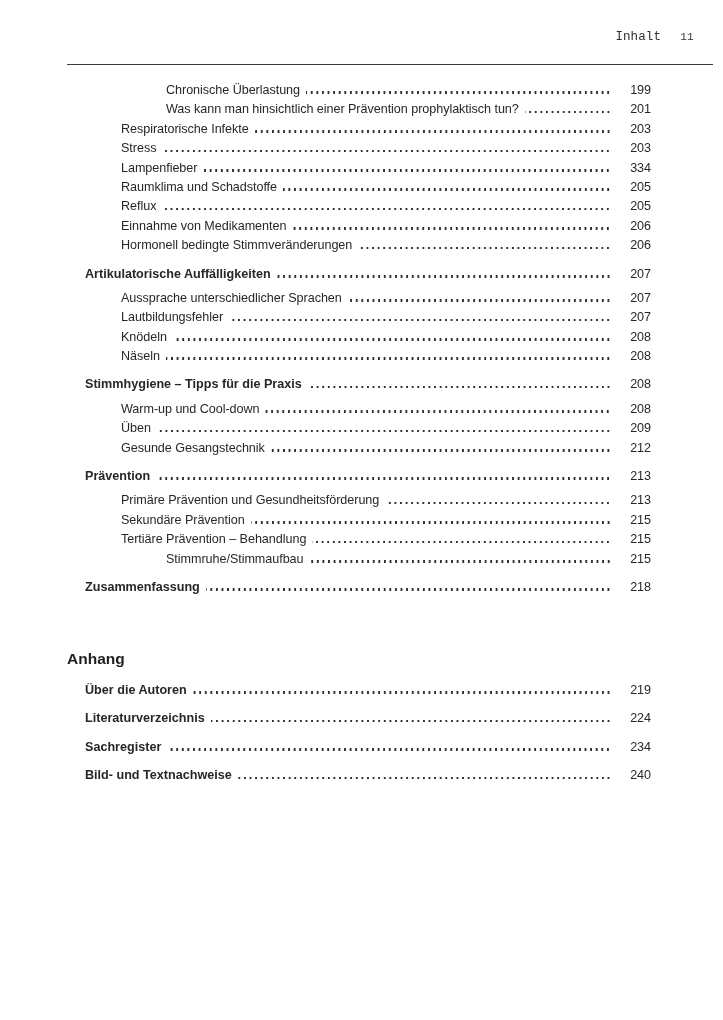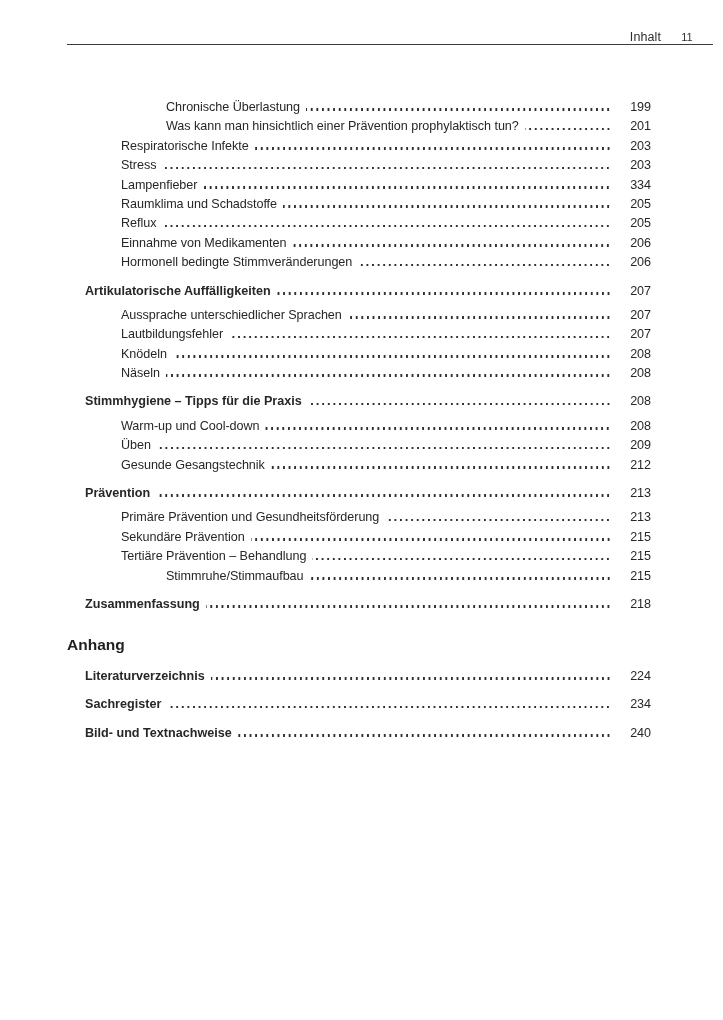--- a/index.html
+++ b/index.html
@@ -17,30 +17,31 @@
     -webkit-font-smoothing:antialiased;
   }
   .page{position:relative;width:723px;height:1020px;background:var(--bg);overflow:hidden;}
 
   
   .running-head{
     position:absolute;left:67px;top:30px;width:646px;
     display:flex;justify-content:flex-end;align-items:baseline;
     font-size:12.5px;letter-spacing:.1px;color:#2e2e2e;
     border-bottom:1.5px solid var(--rule);
-    padding-bottom:0;
+    padding-bottom:20px;
+    font-family:Liberation Mono, monospace;
   }
   .running-head .head-title{font-weight:400;}
   .running-head .head-num{
     width:52px;text-align:center;font-size:11px;color:#333;
   }
 
   
   .toc-list{
-    position:absolute;left:85px;top:98px;width:566px;
+    position:absolute;left:85px;top:81px;width:566px;
   }
   .toc-row{
     display:flex;align-items:baseline;
     height:19.4px;line-height:19.4px;
     font-size:12.6px;letter-spacing:-.05px;
     white-space:nowrap;
   }
   .toc-row.lvl1{padding-left:36px;}
   .toc-row.lvl2{padding-left:81px;}
   .toc-row.bold{margin-top:9px;margin-bottom:5px;}
@@ -50,21 +51,21 @@
     flex:1;height:2.6px;min-width:14px;
     margin:0 0 0 6px;
     background-image:radial-gradient(circle, var(--dots) 1.05px, rgba(0,0,0,0) 1.4px);
     background-size:5.6px 2.6px;
     background-repeat:repeat-x;
     background-position:right bottom;
   }
   .pagenum{flex:none;min-width:30px;margin-left:10px;text-align:right;font-weight:400;}
 
   
-  .appendix{position:absolute;left:67px;top:635px;width:584px;}
+  .appendix{position:absolute;left:67px;top:649px;width:584px;}
   .appendix-heading{
     margin:0;font-size:15.5px;line-height:20px;font-weight:700;color:#1f1f1f;
     letter-spacing:0;
   }
   .appendix-list{margin-top:12px;}
   .appendix-list .toc-row{margin-bottom:8.3px;padding-left:18px;}
   .appendix-list .toc-label{font-weight:700;}
 </style>
 </head>
 <body>
@@ -196,20 +197,25 @@
     <span class="toc-label">Zusammenfassung</span>
     <span class="leader"></span>
     <span class="pagenum">218</span>
   </div>
     </main>
 
   <section class="appendix">
     <h2 class="appendix-heading">Anhang</h2>
     <div class="appendix-list">
         <div class="toc-row lvl0 bold">
+    <span class="toc-label">Über die Autoren</span>
+    <span class="leader"></span>
+    <span class="pagenum">219</span>
+  </div>
+        <div class="toc-row lvl0 bold">
     <span class="toc-label">Literaturverzeichnis</span>
     <span class="leader"></span>
     <span class="pagenum">224</span>
   </div>
         <div class="toc-row lvl0 bold">
     <span class="toc-label">Sachregister</span>
     <span class="leader"></span>
     <span class="pagenum">234</span>
   </div>
         <div class="toc-row lvl0 bold">

